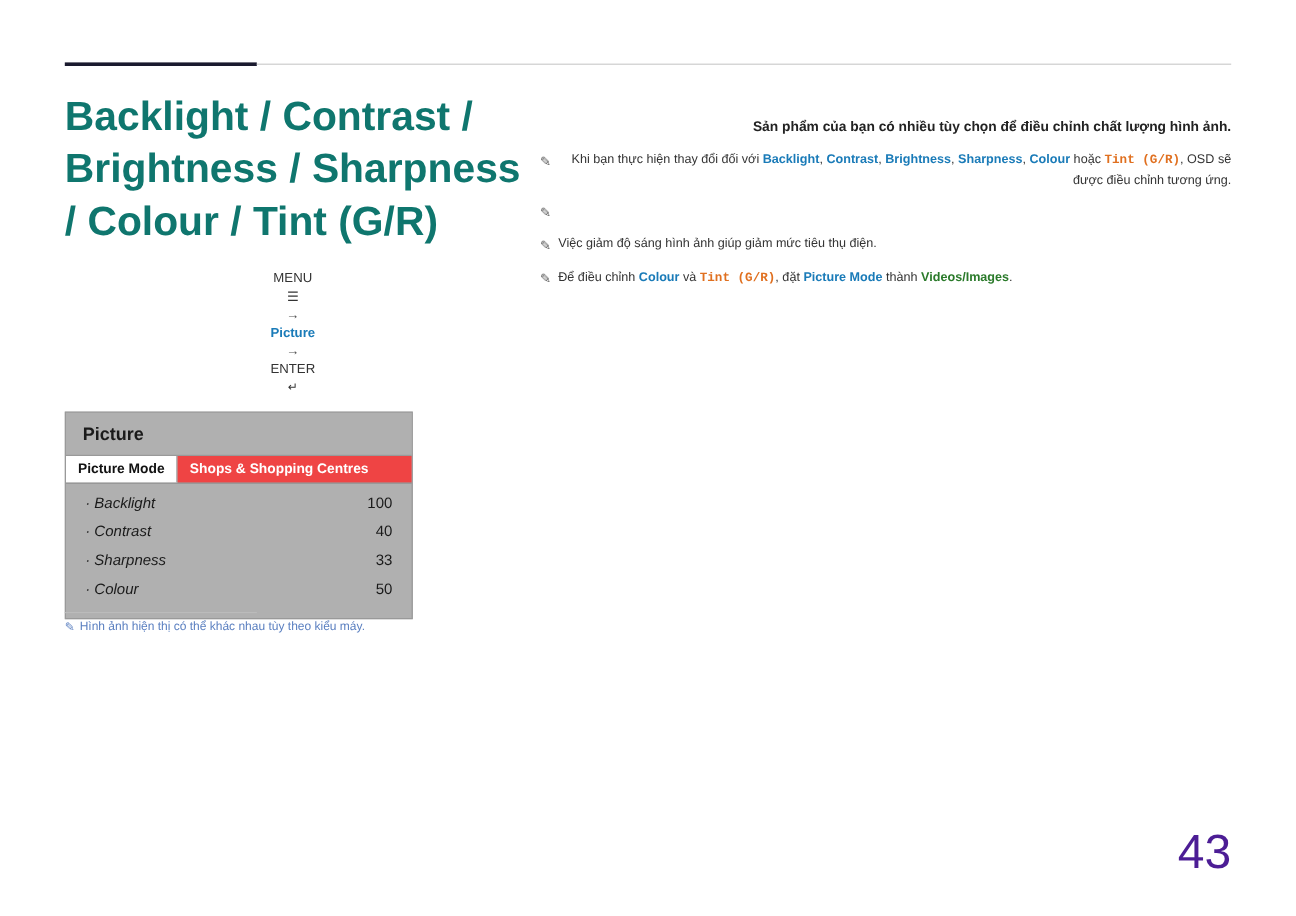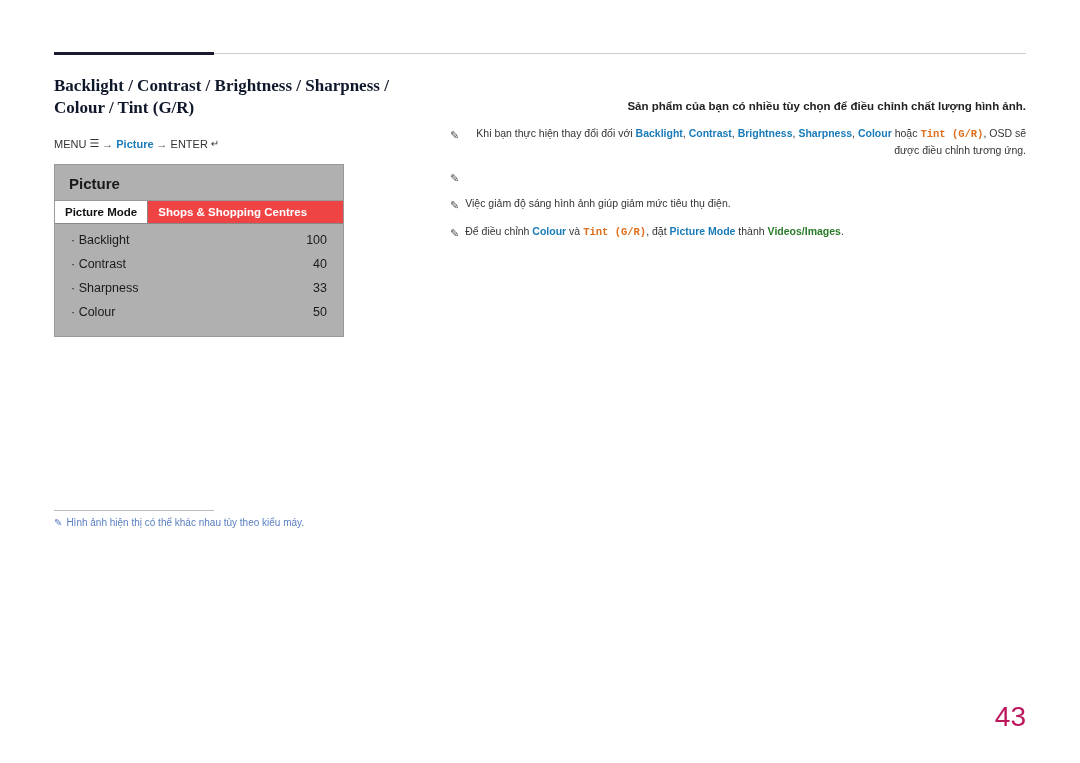--- a/index.html
+++ b/index.html
@@ -35,35 +35,35 @@
 
     
     .left-section {
       position: absolute;
       top: 75px;
       left: 54px;
       width: 380px;
     }
 
     .main-title {
-      font-size: 17px;
+      font-size: 34px;
       font-weight: 700;
-      color: #0f172a;
+      color: #0f766e;
       line-height: 1.3;
       margin-bottom: 18px;
-      font-family: Liberation Serif, serif;
     }
 
     .menu-path {
       font-size: 11px;
       color: #333;
       margin-bottom: 14px;
       display: flex;
       align-items: center;
       gap: 3px;
+      flex-direction: column;
     }
     .menu-path .arrow {
       color: #555;
     }
     .menu-path .picture-link {
       color: #1a7bb8;
       font-weight: 700;
     }
     .menu-path .enter-icon {
       font-size: 10px;
@@ -120,20 +120,21 @@
       display: flex;
       justify-content: space-between;
       align-items: center;
       padding: 5px 16px;
       font-size: 12.5px;
       color: #1a1a1a;
     }
 
     .setting-label {
       font-weight: 400;
+      font-style: italic;
     }
 
     .setting-value {
       font-weight: 400;
     }
 
     
     .left-footnote {
       position: absolute;
       top: 510px;
@@ -200,22 +201,22 @@
 
     .highlight-blue { color: #1a7bb8; font-weight: 700; }
     .highlight-orange { color: #e07020; font-weight: 700; font-family: Liberation Mono, monospace; }
     .highlight-green { color: #2a7a2a; font-weight: 700; }
 
     
     .page-number {
       position: absolute;
       bottom: 30px;
       right: 54px;
-      font-size: 28px;
-      color: #be185d;
+      font-size: 40px;
+      color: #4c1d95;
       font-weight: 300;
     }
   </style>
 </head>
 <body>
 
 <div class="top-lines">
   <div class="top-line-dark"></div>
   <div class="top-line-light"></div>
 </div>

